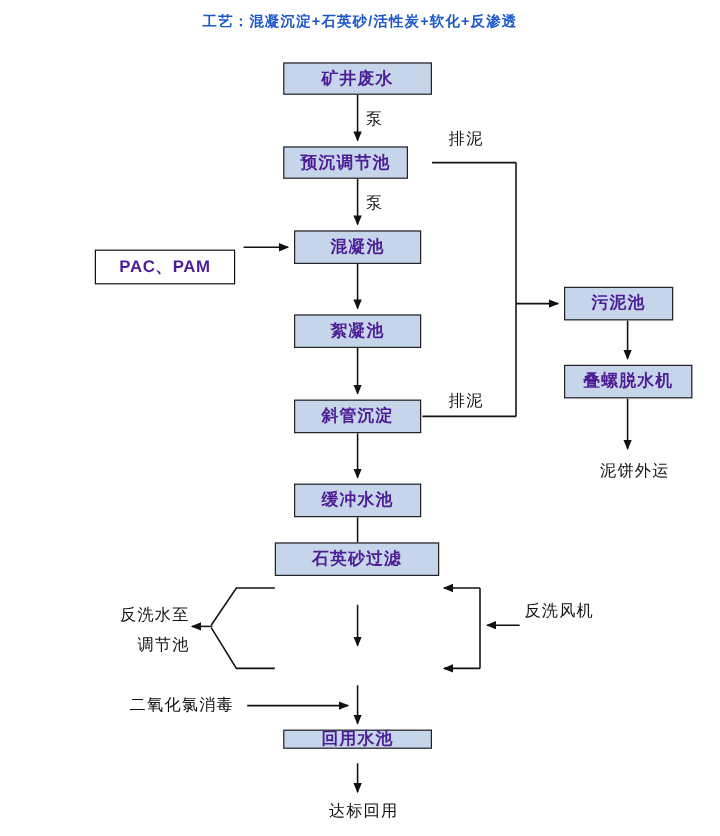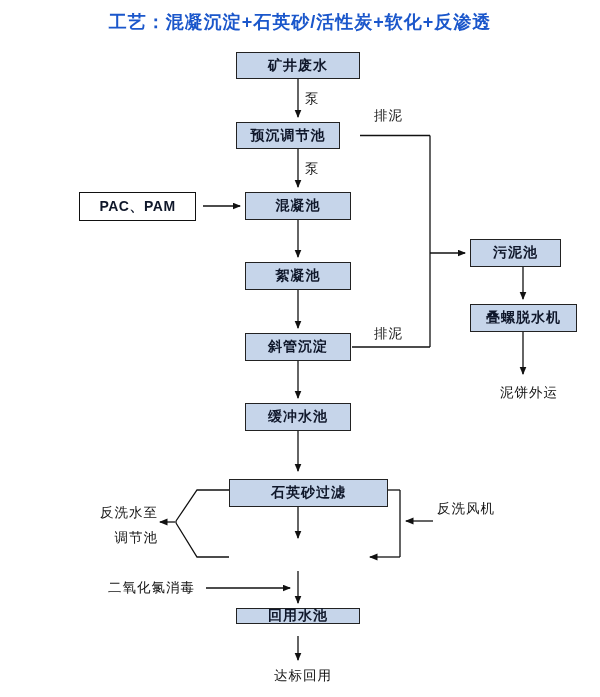--- a/index.html
+++ b/index.html
@@ -2,29 +2,29 @@
 <html><head>
 <meta charset="utf-8">
 <style>
   html,body{margin:0;padding:0;background:#ffffff;}
   .canvas{
     position:relative;width:600px;height:697px;background:#ffffff;
     font-family:"Liberation Sans","DejaVu Sans",sans-serif;overflow:hidden;
   }
   .title{
     position:absolute;left:0;right:0;top:10px;text-align:center;
-    font-size:18px;font-weight:bold;color:#1b57cb;letter-spacing:1px;
+    font-size:12px;font-weight:bold;color:#1b57cb;letter-spacing:1px;
   }
   .wires{position:absolute;left:0;top:0;pointer-events:none;}
   .box{
     position:absolute;display:flex;align-items:center;justify-content:center;
     background:#c6d5ea;border:1px solid #222222;box-sizing:border-box;
-    font-size:14px;font-weight:600;color:#0f172a;letter-spacing:1px;white-space:nowrap;
+    font-size:14px;font-weight:600;color:#4c1d95;letter-spacing:1px;white-space:nowrap;
   }
-  .box.dosing{background:#ffffff;border:1.5px solid #111111;font-weight:600;letter-spacing:0.5px;}
+  .box.dosing{background:#ffffff;border:1.5px solid #111111;font-weight:600;letter-spacing:0.5px;margin-top:16px;}
   .lbl{
     position:absolute;font-size:13.5px;color:#111111;white-space:nowrap;letter-spacing:1px;
   }
   .lbl.center{text-align:right;}
 </style>
 </head>
 <body>
 
 <div class="canvas">
 
@@ -68,21 +68,21 @@
 
     <path d="M206 588 L290 588" marker-end="url(#ah)"></path>
   </svg>
 
   <div class="box" style="left:236px;top:52px;width:124px;height:27px">矿井废水</div>
   <div class="box" style="left:236px;top:122px;width:104px;height:27px">预沉调节池</div>
   <div class="box" style="left:245px;top:192px;width:106px;height:28px">混凝池</div>
   <div class="box" style="left:245px;top:262px;width:106px;height:28px">絮凝池</div>
   <div class="box" style="left:245px;top:333px;width:106px;height:28px">斜管沉淀</div>
   <div class="box" style="left:245px;top:403px;width:106px;height:28px">缓冲水池</div>
-  <div class="box" style="left:229px;top:479px;width:159px;height:28px">石英砂过滤</div>
+  <div class="box" style="left:229px;top:452px;width:137px;height:28px">石英砂过滤</div>
   <div class="box" style="left:236px;top:608px;width:124px;height:16px">回用水池</div>
 
   <div class="box" style="left:470px;top:239px;width:91px;height:28px">污泥池</div>
   <div class="box" style="left:470px;top:304px;width:107px;height:28px">叠螺脱水机</div>
 
   <div class="box dosing" style="left:79px;top:192px;width:117px;height:29px">PAC、PAM</div>
 
   <div class="lbl" style="left:305px;top:90px">泵</div>
   <div class="lbl" style="left:305px;top:160px">泵</div>
   <div class="lbl" style="left:374px;top:107px">排泥</div>

